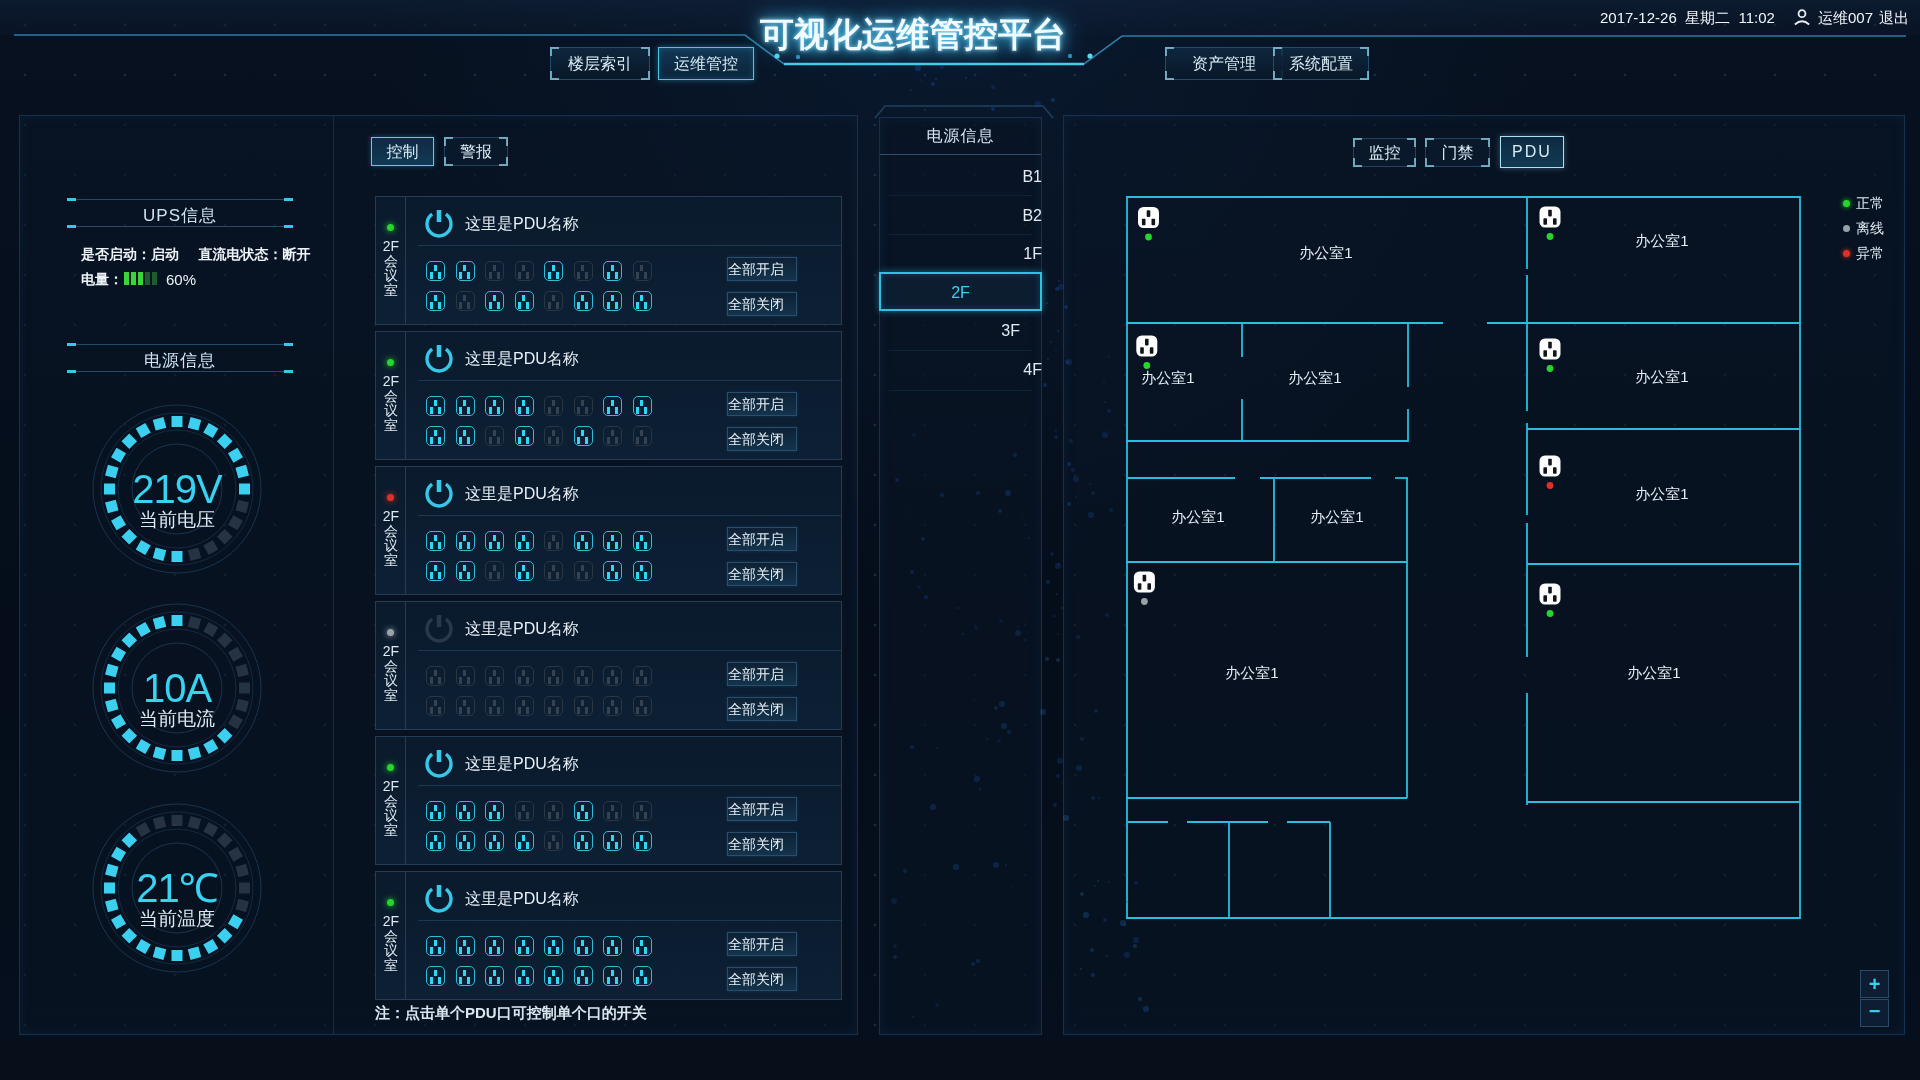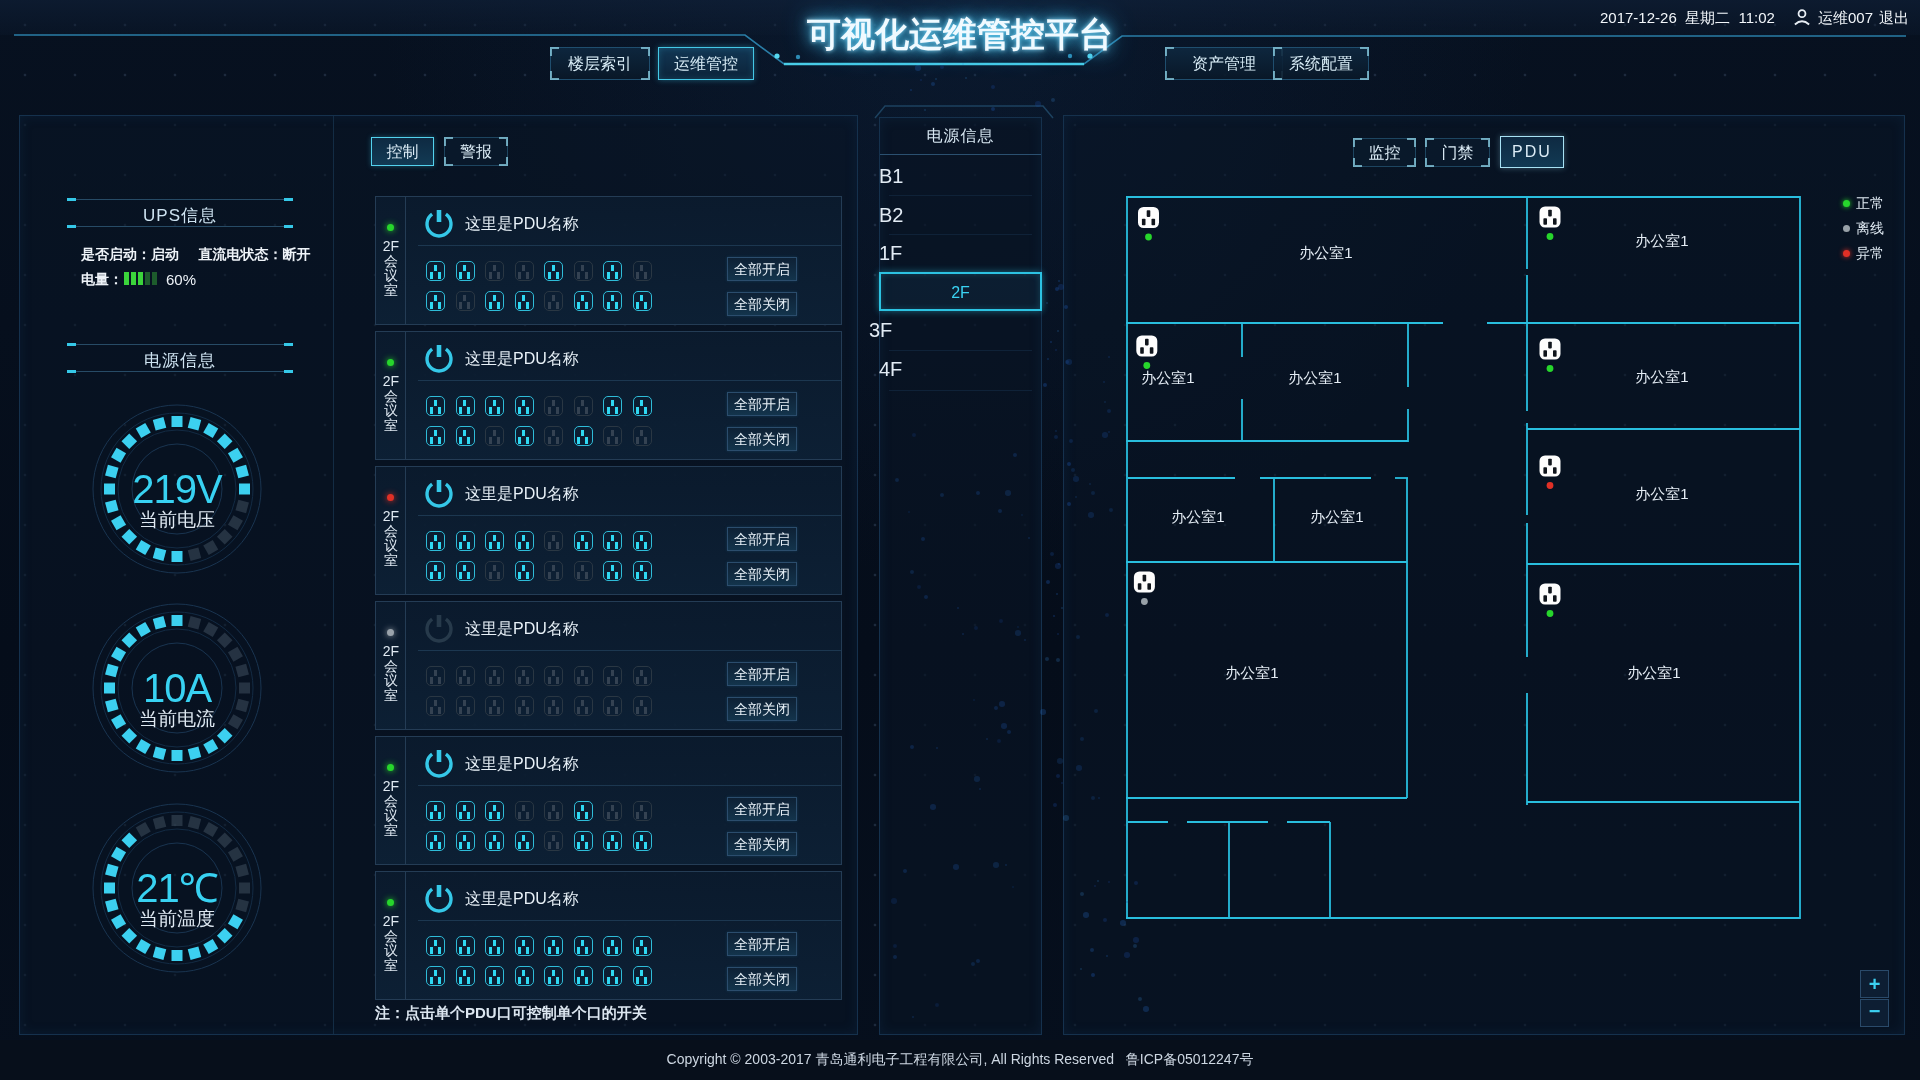--- a/index.html
+++ b/index.html
@@ -30,44 +30,44 @@
 .cdot{position:absolute;left:11px;top:27px;width:7px;height:7px;border-radius:50%}
 .vlabel{position:absolute;left:6px;top:42px;width:18px;line-height:14.5px;font-size:14px;color:#dfe9f2;text-align:center}
 .vdiv{position:absolute;left:29px;top:0;bottom:0;width:1px;background:#243c55}
 .pwr{position:absolute;left:46px;top:10px}
 .pname{position:absolute;left:89px;top:17px;font-size:16px;color:#e8f1f8}
 .hdiv{position:absolute;left:42px;right:0;top:48px;height:1px;background:#1c3750}
 .sk{position:absolute;width:19px;height:20px;border-radius:5px;border:1.5px solid #2fbcd8;
  background-image:linear-gradient(#2fd8f2,#2fd8f2),linear-gradient(#2fd8f2,#2fd8f2),linear-gradient(#2fd8f2,#2fd8f2);
  background-size:3px 6px,3px 7px,3px 7px;background-position:6.5px 2.5px,2.5px 9.5px,10.5px 9.5px;background-repeat:no-repeat}
 .sk.off{border-color:#2a3743;background-image:linear-gradient(#344252,#344252),linear-gradient(#344252,#344252),linear-gradient(#344252,#344252)}
-.cbtn{position:absolute;left:351px;width:70px;height:24px;line-height:22px;text-align:center;font-size:14px;color:#e8f1f8;
+.cbtn{position:absolute;left:351px;width:70px;height:24px;line-height:22px;text-align:left;font-size:14px;color:#e8f1f8;
  border:1px solid #2b4d6d;background:linear-gradient(180deg,#0e2135,#13344c);box-shadow:0 0 3px rgba(50,150,200,.2)}
-.fitem{position:absolute;left:0;width:100%;text-align:left;font-size:20px;color:#e2ebf4;height:39px;line-height:39px}
+.fitem{position:absolute;left:0;width:100%;text-align:right;font-size:16px;color:#e2ebf4;height:39px;line-height:39px}
 .fsep{position:absolute;left:10px;right:10px;height:1px;background:#0f2238}
 .lgdot{position:absolute;width:7px;height:7px;border-radius:50%}
 .lgtxt{position:absolute;font-size:14px;color:#dfe9f2}
 .zoomb{position:absolute;left:1860px;width:29px;height:28px;border:1px solid #2a4a6a;background:#0d1e33;color:#3cd0f0;
  text-align:center;line-height:26px;font-size:20px;font-weight:bold}
 .pts{position:absolute;width:2px;height:2px;border-radius:50%;background:transparent}
 </style>
 </head>
 <body>
 <div id="stage">
 <div style="position:absolute;left:0;top:0;width:1920px;height:35px;background:linear-gradient(180deg,rgba(18,36,62,.5),rgba(12,26,46,.35))"></div>
 
 <svg width="1920" height="90" style="position:absolute;left:0;top:0">
 <polyline points="14,35 745,35 784,64 1084,64 1122,36 1906,36" fill="none" stroke="#2a7da6" stroke-width="1.6"></polyline>
 <line x1="784" y1="64" x2="1084" y2="64" stroke="#49cdE8" stroke-width="2.4"></line>
 <circle cx="777" cy="56" r="2.6" fill="#56d8f0"></circle>
       <circle cx="798" cy="57" r="2.2" fill="#2e8cb4"></circle>
 <circle cx="1070" cy="56" r="2.2" fill="#2e8cb4"></circle>
       <circle cx="1090" cy="56" r="2.6" fill="#56d8f0"></circle>
 </svg>
-<div style="position:absolute;left:760px;top:12px;width:400px;text-align:center;font-size:34px;font-weight:bold;color:#f0faff;letter-spacing:0px;text-shadow:0 0 14px #49c8f0,0 0 26px #2f9fd8,0 0 4px #bfeaff">可视化运维管控平台</div>
+<div style="position:absolute;left:760px;top:12px;width:400px;font-size:34px;font-weight:bold;color:#f0faff;letter-spacing:0px;text-shadow:0 0 14px #49c8f0,0 0 26px #2f9fd8,0 0 4px #bfeaff">可视化运维管控平台</div>
 <div style="position:absolute;left:1600px;top:9px;font-size:15px;color:#f2f6fa">2017-12-26&nbsp; 星期二&nbsp; 11:02</div>
 <svg width="18" height="18" viewBox="0 0 24 24" style="position:absolute;left:1793px;top:8px">
 <circle cx="12" cy="7.5" r="4.6" fill="none" stroke="#e8eef4" stroke-width="2.4"></circle>
 <path d="M 2.5 22 Q 12 13.5 21.5 22" fill="none" stroke="#e8eef4" stroke-width="2.4"></path>
     </svg>
 <div style="position:absolute;left:1818px;top:9px;font-size:15px;color:#f2f6fa">运维007</div>
 <div style="position:absolute;left:1879px;top:9px;font-size:15px;color:#f2f6fa">退出</div>
 <div class="hbtn" style="left:550px;top:47px;width:100px">楼层索引</div>
 <div class="hbtn act" style="left:658px;top:47px;width:96px">运维管控</div>
 <div class="hbtn" style="left:1165px;top:47px;width:118px">资产管理</div>
@@ -554,21 +554,20 @@
         <rect x="413.5" y="387.5" width="21" height="21" rx="5.5" fill="#fdfdfd"></rect>
         <rect x="422.2" y="390.8" width="3.6" height="6.6" rx="0.8" fill="#10151c"></rect>
         <rect x="417.4" y="399.2" width="3.6" height="6.6" rx="0.8" fill="#10151c"></rect>
         <rect x="427.0" y="399.2" width="3.6" height="6.6" rx="0.8" fill="#10151c"></rect>
         <circle cx="424" cy="417.5" r="3.4" fill="#27d62c"></circle>
       </g>
 </svg>
 <div class="zoomb" style="top:970px">+</div>
 <div class="zoomb" style="top:999px;line-height:22px">−</div>
 <div style="position:absolute;left:0;top:1040px;width:1920px;height:40px;background:#070f1b"></div>
-<div style="position:absolute;left:0;top:1051px;width:1920px;text-align:center;font-size:14px;color:#cdd7e2">Copyright © 2003-2017 青岛通利电子工程有限公司, All Rights Reserved&nbsp;&nbsp; 鲁ICP备05012247号</div>
 
 <div class="pts" style="left:1040px;top:250px;box-shadow:10px 91px 0 0px rgba(30,90,180,.32),25px 56px 0 1px rgba(30,90,180,.32),6px 52px 0 0px rgba(60,140,220,.22),7px 331px 0 1px rgba(30,90,180,.32),4px 134px 0 1px rgba(30,90,180,.32),18px 30px 0 0px rgba(40,110,200,.26),17px 80px 0 0px rgba(60,140,220,.22),16px 343px 0 0px rgba(40,110,200,.26),17px 383px 0 0px rgba(25,70,150,.3),16px 38px 0 1px rgba(30,90,180,.32),6px 408px 0 1px rgba(60,140,220,.22),14px 554px 0 1px rgba(25,70,150,.3),7px 108px 0 0px rgba(40,110,200,.26),17px 315px 0 2px rgba(25,70,150,.3),13px 365px 0 0px rgba(30,90,180,.32),15px 99px 0 0px rgba(25,70,150,.3),28px 253px 0 1px rgba(30,90,180,.32),17px 525px 0 1px rgba(25,70,150,.3),21px 357px 0 0px rgba(60,140,220,.22),25px 567px 0 2px rgba(60,140,220,.22),20px 36px 0 2px rgba(25,70,150,.3),17px 409px 0 1px rgba(60,140,220,.22),21px 532px 0 0px rgba(25,70,150,.3),28px 213px 0 1px rgba(30,90,180,.32),2px 461px 0 2px rgba(40,110,200,.26)"></div>
 
 <div class="pts" style="left:890px;top:58px;box-shadow:45px 20px 0 0px rgba(60,140,220,.22),30px 21px 0 0px rgba(25,70,150,.3),147px 45px 0 2px rgba(25,70,150,.3),75px 19px 0 0px rgba(60,140,220,.22),27px 9px 0 2px rgba(40,110,200,.26),42px 25px 0 1px rgba(40,110,200,.26),51px 8px 0 1px rgba(25,70,150,.3),102px 50px 0 1px rgba(30,90,180,.32),162px 41px 0 1px rgba(60,140,220,.22),72px 5px 0 0px rgba(60,140,220,.22),34px 51px 0 0px rgba(60,140,220,.22),20px 31px 0 0px rgba(30,90,180,.32),102px 28px 0 1px rgba(25,70,150,.3)"></div>
 
 <div class="pts" style="left:890px;top:420px;box-shadow:4px 525px 0 1px rgba(25,70,150,.22),21px 151px 0 1px rgba(40,110,200,.2),51px 74px 0 1px rgba(40,110,200,.2),67px 187px 0 0px rgba(30,90,180,.25),105px 444px 0 2px rgba(40,110,200,.2),23px 14px 0 1px rgba(25,70,150,.22),21px 326px 0 1px rgba(30,90,180,.25),42px 386px 0 2px rgba(30,90,180,.25),118px 311px 0 1px rgba(30,90,180,.25),108px 320px 0 1px rgba(25,70,150,.22),89px 368px 0 0px rgba(30,90,180,.25),115px 444px 0 0px rgba(30,90,180,.25),72px 213px 0 0px rgba(30,90,180,.25),111px 283px 0 2px rgba(30,90,180,.25),85px 207px 0 1px rgba(25,70,150,.22),134px 219px 0 0px rgba(30,90,180,.25),32px 118px 0 1px rgba(30,90,180,.25),87px 540px 0 1px rgba(30,90,180,.25),127px 206px 0 0px rgba(25,70,150,.22),117px 72px 0 2px rgba(40,110,200,.2),105px 287px 0 1px rgba(30,90,180,.25),110px 200px 0 1px rgba(25,70,150,.22),65px 446px 0 2px rgba(30,90,180,.25),22px 596px 0 0px rgba(30,90,180,.25),83px 279px 0 0px rgba(25,70,150,.22),86px 358px 0 2px rgba(40,110,200,.2),131px 94px 0 0px rgba(25,70,150,.22),3px 480px 0 2px rgba(25,70,150,.22),14px 450px 0 1px rgba(30,90,180,.25),138px 117px 0 0px rgba(30,90,180,.25),35px 176px 0 1px rgba(30,90,180,.25),46px 327px 0 0px rgba(30,90,180,.25),127px 212px 0 2px rgba(40,110,200,.2),82px 543px 0 1px rgba(40,110,200,.2),18px 91px 0 0px rgba(25,70,150,.22),122px 466px 0 0px rgba(25,70,150,.22),109px 90px 0 1px rgba(30,90,180,.25),87px 72px 0 1px rgba(30,90,180,.25),96px 318px 0 0px rgba(40,110,200,.2),124px 34px 0 1px rgba(30,90,180,.25),6px 59px 0 1px rgba(40,110,200,.2),4px 536px 0 1px rgba(30,90,180,.25),46px 584px 0 1px rgba(25,70,150,.22),28px 166px 0 1px rgba(25,70,150,.22),113px 305px 0 2px rgba(30,90,180,.25)"></div>
 
 <div class="pts" style="left:1050px;top:300px;box-shadow:31px 438px 0 1px rgba(40,110,200,.18),54px 101px 0 0px rgba(40,110,200,.18),25px 196px 0 0px rgba(40,110,200,.18),40px 214px 0 2px rgba(30,90,180,.22),18px 61px 0 2px rgba(30,90,180,.22),39px 183px 0 0px rgba(40,110,200,.18),58px 110px 0 1px rgba(30,90,180,.22),53px 81px 0 0px rgba(30,90,180,.22),42px 497px 0 1px rgba(40,110,200,.18),25px 178px 0 2px rgba(30,90,180,.22),22px 169px 0 1px rgba(40,110,200,.18),42px 192px 0 1px rgba(40,110,200,.18),58px 56px 0 0px rgba(30,90,180,.22),5px 136px 0 1px rgba(30,90,180,.22),45px 410px 0 1px rgba(40,110,200,.18),9px 460px 0 2px rgba(40,110,200,.18),20px 140px 0 1px rgba(30,90,180,.22),54px 134px 0 2px rgba(30,90,180,.22),5px 130px 0 0px rgba(30,90,180,.22),16px 61px 0 1px rgba(30,90,180,.22),60px 209px 0 1px rgba(40,110,200,.18),8px 263px 0 0px rgba(30,90,180,.22),58px 131px 0 0px rgba(30,90,180,.22),56px 314px 0 1px rgba(30,90,180,.22),27px 336px 0 1px rgba(40,110,200,.18),48px 497px 0 0px rgba(30,90,180,.22),1px 253px 0 1px rgba(30,90,180,.22),28px 467px 0 2px rgba(30,90,180,.22)"></div>
 
 <div class="pts" style="left:1068px;top:880px;box-shadow:66px 65px 0 1px rgba(60,140,220,.22),67px 59px 0 2px rgba(25,70,150,.3),17px 34px 0 2px rgba(40,110,200,.26),58px 21px 0 0px rgba(25,70,150,.3),67px 2px 0 1px rgba(25,70,150,.3),13px 13px 0 1px rgba(60,140,220,.22),54px 42px 0 2px rgba(40,110,200,.26),23px 69px 0 1px rgba(40,110,200,.26),36px 39px 0 1px rgba(25,70,150,.3),26px 5px 0 0px rgba(25,70,150,.3),29px 0px 0 0px rgba(60,140,220,.22),38px 75px 0 0px rgba(40,110,200,.26),40px 1px 0 0px rgba(25,70,150,.3),12px 88px 0 0px rgba(60,140,220,.22),24px 94px 0 1px rgba(30,90,180,.32),77px 128px 0 2px rgba(40,110,200,.26),71px 118px 0 1px rgba(60,140,220,.22),58px 74px 0 2px rgba(25,70,150,.3)"></div>

